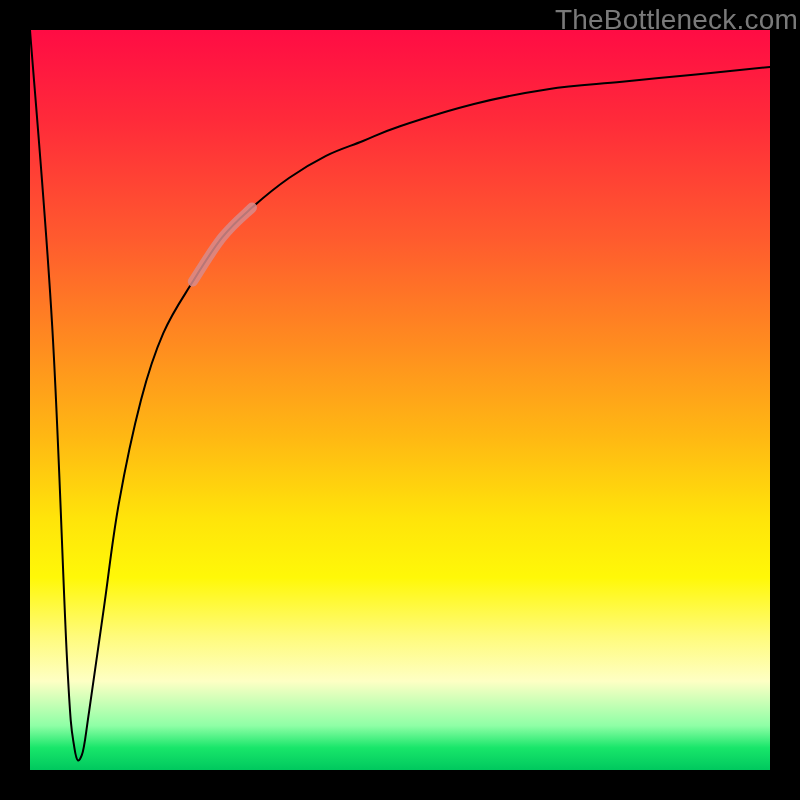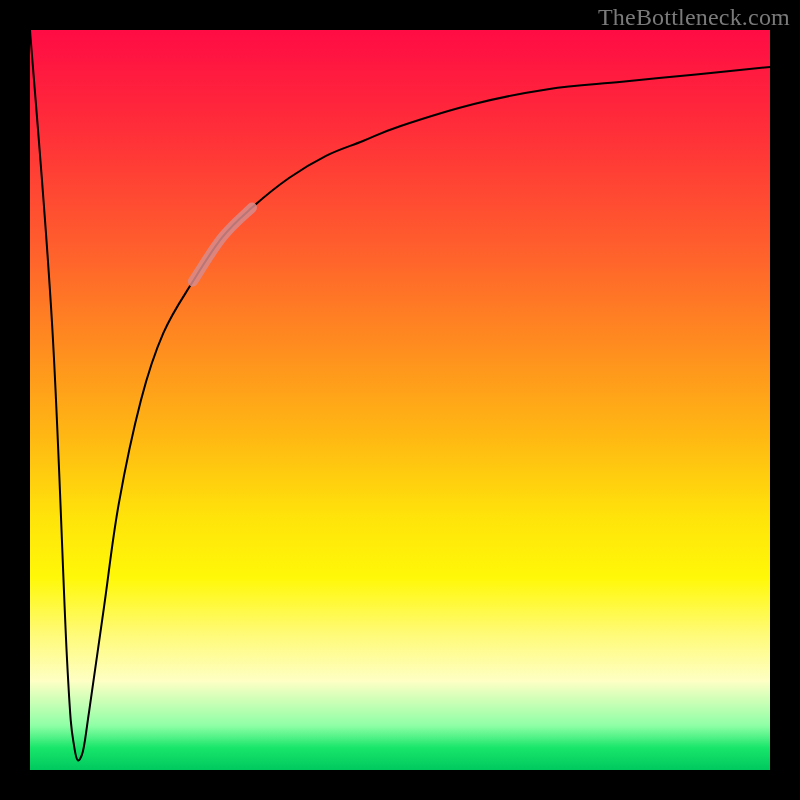--- a/index.html
+++ b/index.html
@@ -35,23 +35,23 @@
       #fffb7c 82%,
       #feffc4 88%,
       #8fffa6 94%,
       #18e66a 97%,
       #00c85e 100%
     );
   }
   .watermark {
     position: absolute;
     top: 4px;
-    right: 10px;
-    font-family: Liberation Serif, serif;
-    font-size: 24px;
+    right: 2px;
+    font-family: Liberation Sans, sans-serif;
+    font-size: 28px;
     color: #7a7a7a;
     letter-spacing: 0.2px;
     user-select: none;
   }
   svg.curve {
     position: absolute;
     left: 0;
     top: 0;
     width: 740px;
     height: 740px;

